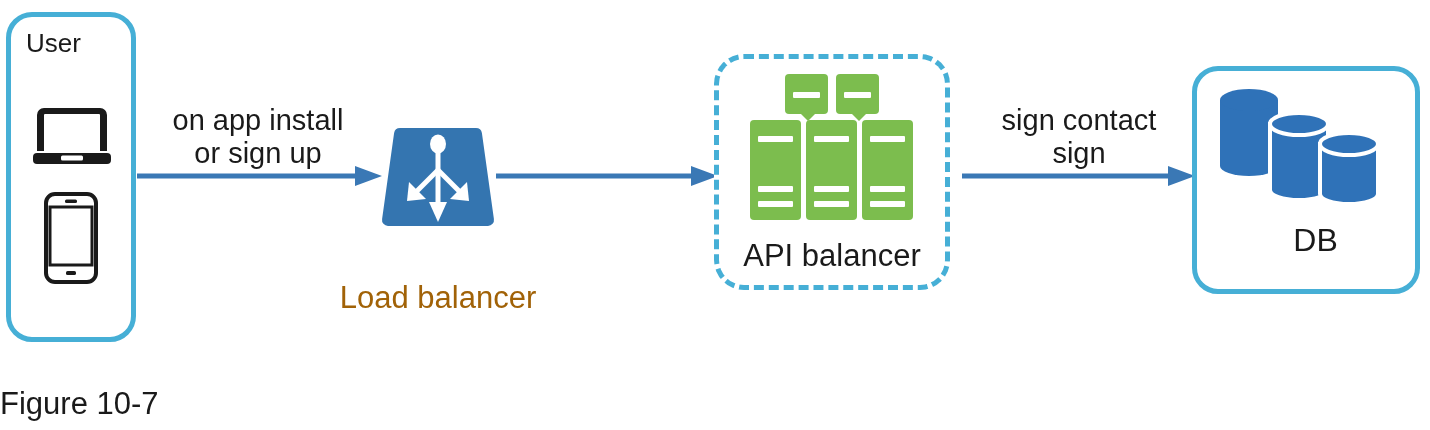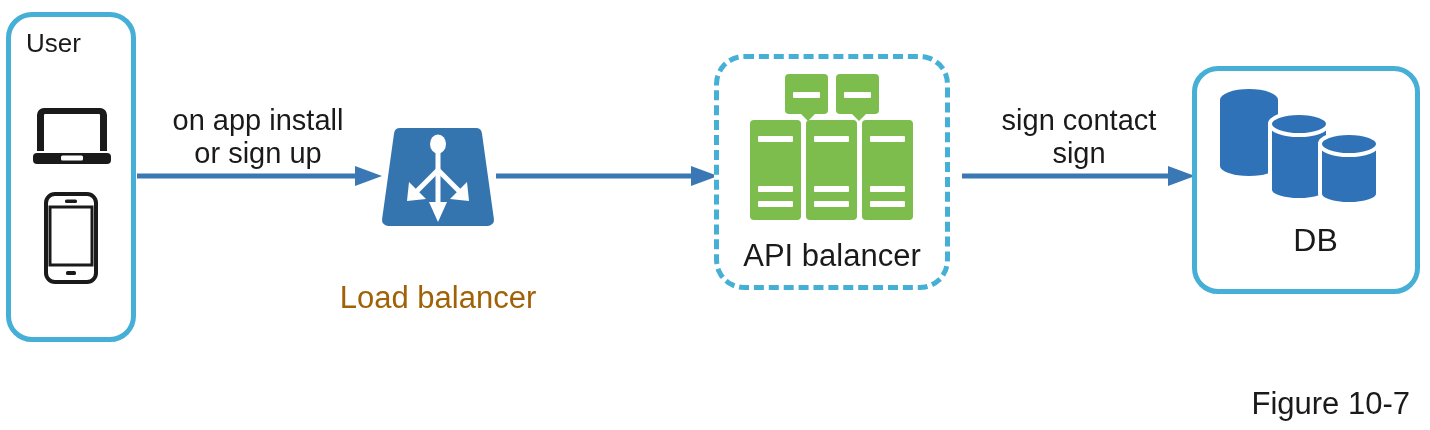--- a/index.html
+++ b/index.html
@@ -118,21 +118,21 @@
     font-size: 32px;
     color: #1a1a1a;
     white-space: nowrap;
   }
 
   
   #figure-caption {
     left: 0;
     top: 386px;
     width: 1410px;
-    text-align: right;
+    text-align: left;
     font-size: 31px;
     color: #1a1a1a;
   }
 </style>
 </head>
 <body>
 
 <div id="canvas">
 
   <div class="abs" id="user-container">

